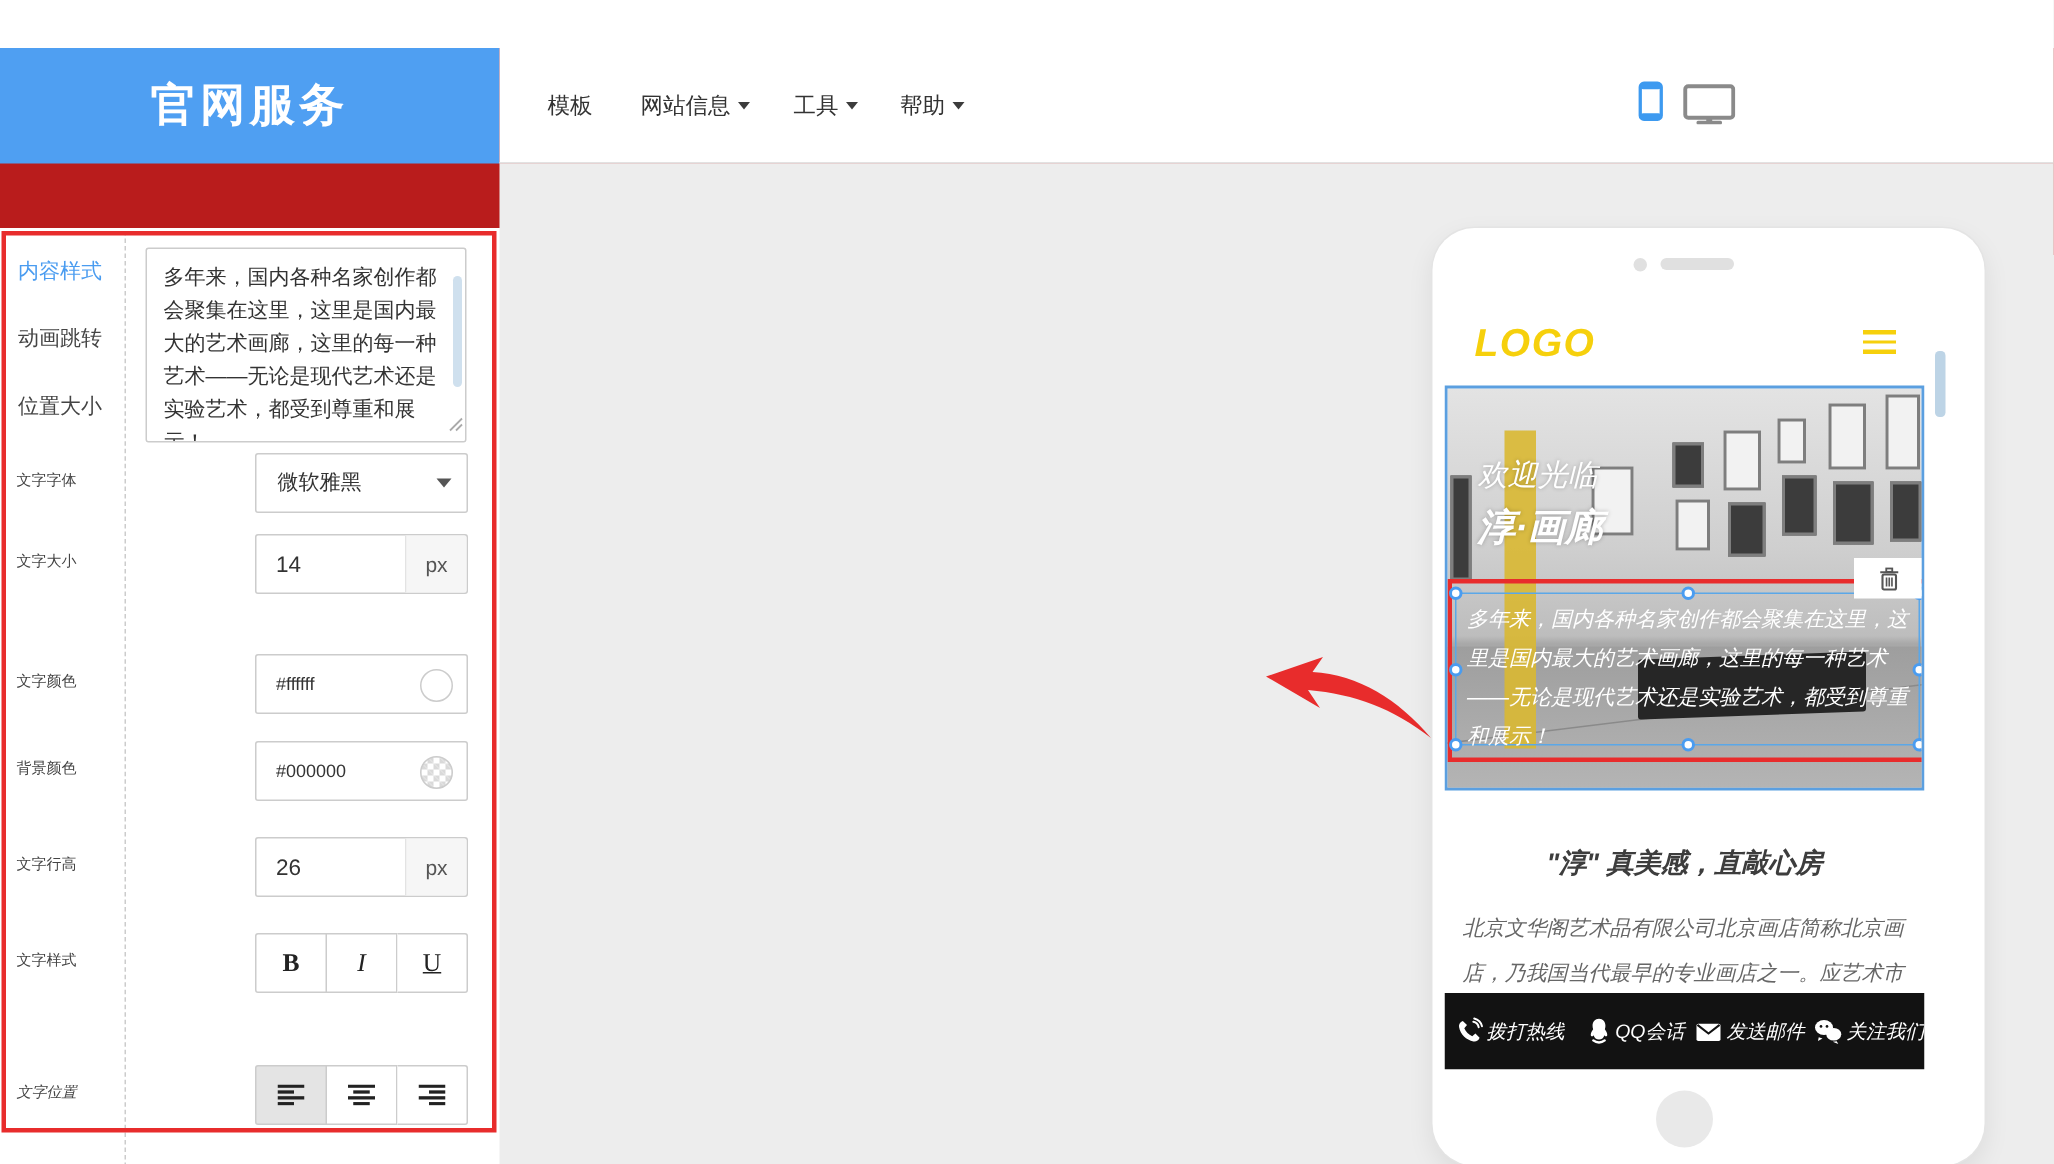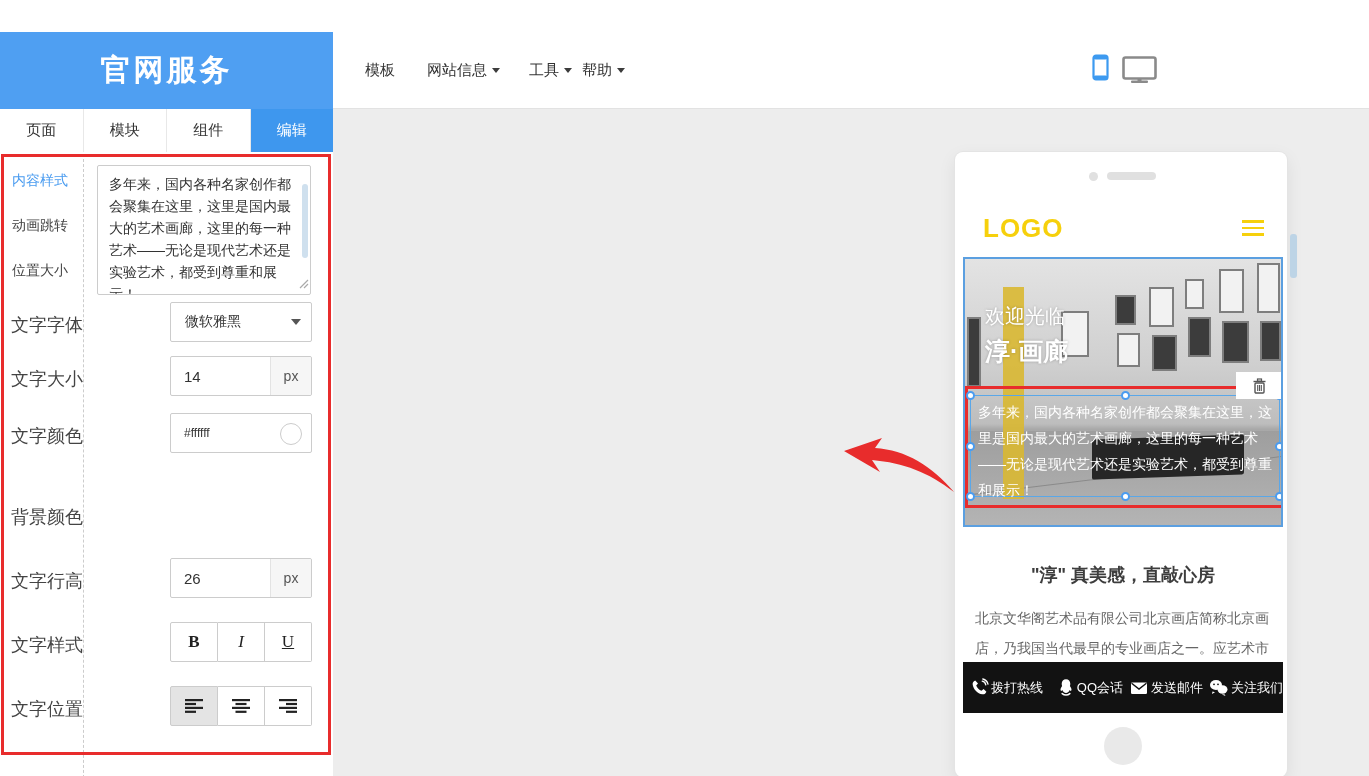--- a/index.html
+++ b/index.html
@@ -27,21 +27,21 @@
   .dash-sep { position:absolute; left:83px; top:2px; bottom:-656px; height:654px; border-left:1px dashed #ccc; }
   .sec-label { position:absolute; left:12px; font-size:14px; color:#444; cursor:pointer; }
   .sec-label.active { color:#4a9cf0; }
 
   .ta-wrap { position:absolute; left:97px; top:13px; width:214px; height:130px; border:1px solid #ccc; border-radius:2px; background:#fff; }
   .ta-wrap textarea { width:100%; height:100%; border:none; outline:none; resize:none; overflow:hidden; padding:7px 14px 0 11px; font-family:"Liberation Sans","DejaVu Sans",sans-serif; font-size:14px; line-height:22px; color:#333; background:transparent; }
   .ta-thumb { position:absolute; right:2px; top:18px; width:6px; height:74px; background:#cfe0ee; border-radius:3px; }
   .ta-grip { position:absolute; right:1px; bottom:1px; }
 
   .frow { position:absolute; left:0; width:333px; height:40px; }
-  .frow .flabel { position:absolute; left:11px; top:11px; font-size:18px; color:#444; }
+  .frow .flabel { position:absolute; left:11px; top:11px; font-size:10px; color:#444; }
   .ctrl { position:absolute; left:170px; top:0; width:142px; height:40px; border:1px solid #ccc; border-radius:2px; background:#fff; display:flex; align-items:center; }
   .select-box { justify-content:space-between; padding:0 10px 0 14px; cursor:pointer; }
   .select-box .sel-caret { width:0; height:0; border-left:5px solid transparent; border-right:5px solid transparent; border-top:6px solid #555; }
   .select-box .sel-val { font-size:14px; color:#333; }
   .num-input input { width:100px; height:38px; border:none; outline:none; padding-left:13px; font-size:15px; color:#333; font-family:"Liberation Sans","DejaVu Sans",sans-serif; background:transparent; }
   .unit { position:absolute; right:0; top:0; width:41px; height:38px; background:#f6f6f6; border-left:1px solid #e3e3e3; display:flex; align-items:center; justify-content:center; font-size:14px; color:#555; border-radius:0 2px 2px 0; }
   .color-input input { width:90px; height:38px; border:none; outline:none; padding-left:13px; font-size:12px; color:#333; font-family:"Liberation Sans","DejaVu Sans",sans-serif; background:transparent; }
   .swatch { position:absolute; right:9px; top:9px; width:22px; height:22px; border-radius:50%; border:1px solid #ccc; cursor:pointer; }
   .swatch.white { background:#fff; }
   .swatch.checker { background-color:#fff;
@@ -55,21 +55,21 @@
   .gbtn.active { background:#e4e4e4; }
   .style-b { font-family:"Liberation Serif","DejaVu Serif",serif; font-weight:bold; font-size:17px; color:#222; }
   .style-i { font-family:"Liberation Serif","DejaVu Serif",serif; font-style:italic; font-size:17px; color:#222; }
   .style-u { font-family:"Liberation Serif","DejaVu Serif",serif; text-decoration:underline; font-size:17px; color:#222; }
 
   
   .canvas { position:absolute; left:333px; top:77px; width:1036px; height:699px; background:#ededed; }
   .arrow-svg { position:absolute; left:487px; top:319px; }
 
   
-  .phone { position:absolute; left:622px; top:43px; width:332px; height:625px; background:#fff; border-radius:8px; box-shadow:0 0 0 1px #e4e4e4, 0 6px 18px rgba(0,0,0,.08); }
+  .phone { position:absolute; left:622px; top:43px; width:368px; height:625px; background:#fff; border-radius:28px; box-shadow:0 0 0 1px #e4e4e4, 0 6px 18px rgba(0,0,0,.08);font-style:italic; }
   .spk-dot { position:absolute; left:134px; top:20px; width:9px; height:9px; border-radius:50%; background:#e0e0e0; }
   .spk-bar { position:absolute; left:152px; top:20px; width:49px; height:8px; border-radius:4px; background:#e0e0e0; }
   .home-btn { position:absolute; left:149px; top:575px; width:38px; height:38px; border-radius:50%; background:#e9e9e9; }
   .screen { position:absolute; left:8px; top:45px; width:320px; height:516px; background:#fff; overflow:hidden; }
 
   .m-logo { position:absolute; left:20px; top:16px; font-size:26px; font-weight:bold; color:#f6d00c; letter-spacing:1px; }
   .hamburger { position:absolute; left:279px; top:23px; width:22px; height:16px; cursor:pointer; }
   .hamburger i { position:absolute; left:0; width:22px; height:2.5px; background:#f6d00c; }
   .hamburger i:nth-child(1){top:0;} .hamburger i:nth-child(2){top:6.5px;} .hamburger i:nth-child(3){top:13px;}
 
@@ -114,55 +114,41 @@
       <span>模板</span>
     </div>
     <div class="nav-item" style="left:94px;">
       <span>网站信息</span>
       <span class="caret"></span>
     </div>
     <div class="nav-item" style="left:196px;">
       <span>工具</span>
       <span class="caret"></span>
     </div>
-    <div class="nav-item" style="left:249px;text-align:center;">
+    <div class="nav-item" style="left:267px;text-align:center;">
       <span>帮助</span>
       <span class="caret"></span>
     </div>
 
     <div class="dev-icon" style="left:759px;">
       <svg width="17" height="27" viewBox="0 0 17 27">
         <rect x="1.5" y="1.5" width="14" height="24" rx="2.5" fill="none" stroke="#3d9af0" stroke-width="2.2"></rect>
         <rect x="1.5" y="1.5" width="14" height="4" rx="2" fill="#3d9af0"></rect>
         <rect x="1.5" y="21.5" width="14" height="4" rx="2" fill="#3d9af0"></rect>
       </svg>
     </div>
     <div class="dev-icon" style="left:789px; top:24px;">
       <svg width="35" height="27" viewBox="0 0 35 27">
         <rect x="1.5" y="1.5" width="32" height="21" rx="2" fill="#fff" stroke="#8a8a8a" stroke-width="2.6"></rect>
         <rect x="15.5" y="22" width="4" height="3.5" fill="#8a8a8a"></rect>
         <rect x="9" y="24.5" width="17" height="2.5" rx="1" fill="#8a8a8a"></rect>
       </svg>
     </div>
   </div>
 
-  <div class="tabbar">
-    <div class="tab">
-        <span>页面</span>
-      </div>
-    <div class="tab">
-        <span>模块</span>
-      </div>
-    <div class="tab">
-        <span>组件</span>
-      </div>
-    <div class="tab active">
-        <span>编辑</span>
-      </div>
-  </div>
 
   <div class="panel">
     <div class="dash-sep"></div>
     <div class="red-frame"></div>
 
     <div class="sec-label active" style="top:20px;">内容样式</div>
     <div class="sec-label" style="top:65px;">动画跳转</div>
     <div class="sec-label" style="top:110px;">位置大小</div>
 
     <div class="ta-wrap">
@@ -184,30 +170,34 @@
     </div>
 
     <div class="frow" style="top:204px;">
       <span class="flabel">文字大小</span>
       <div class="ctrl num-input">
         <input value="14" style="">
         <span class="unit">px</span>
       </div>
     </div>
 
-    <div class="frow" style="top:261px;">
+    <div class="frow" style="top:284px;">
       <span class="flabel">文字颜色</span>
       <div class="ctrl color-input">
         <input value="#ffffff" style="">
         <span class="swatch white"></span>
       </div>
     </div>
 
     <div class="frow" style="top:342px;">
       <span class="flabel">背景颜色</span>
+      <div class="ctrl color-input">
+        <input value="#000000" style="">
+        <span class="swatch checker"></span>
+      </div>
     </div>
 
     <div class="frow" style="top:406px;">
       <span class="flabel">文字行高</span>
       <div class="ctrl num-input">
         <input value="26" style="">
         <span class="unit">px</span>
       </div>
     </div>
 
@@ -219,21 +209,21 @@
           </div>
         <div class="gbtn">
             <span class="style-i">I</span>
           </div>
         <div class="gbtn">
             <span class="style-u">U</span>
           </div>
       </div>
     </div>
 
-    <div class="frow" style="top:534px;">
+    <div class="frow" style="top:558px;font-style:italic;">
       <span class="flabel">文字位置</span>
       <div class="btn-group">
         <div class="gbtn active">
           <svg width="18" height="14" viewBox="0 0 18 14">
             <rect x="0" y="0" width="18" height="2.2" fill="#222"></rect>
               <rect x="0" y="3.9" width="11" height="2.2" fill="#222"></rect>
             <rect x="0" y="7.8" width="18" height="2.2" fill="#222"></rect>
               <rect x="0" y="11.7" width="11" height="2.2" fill="#222"></rect>
           </svg>
         </div>

